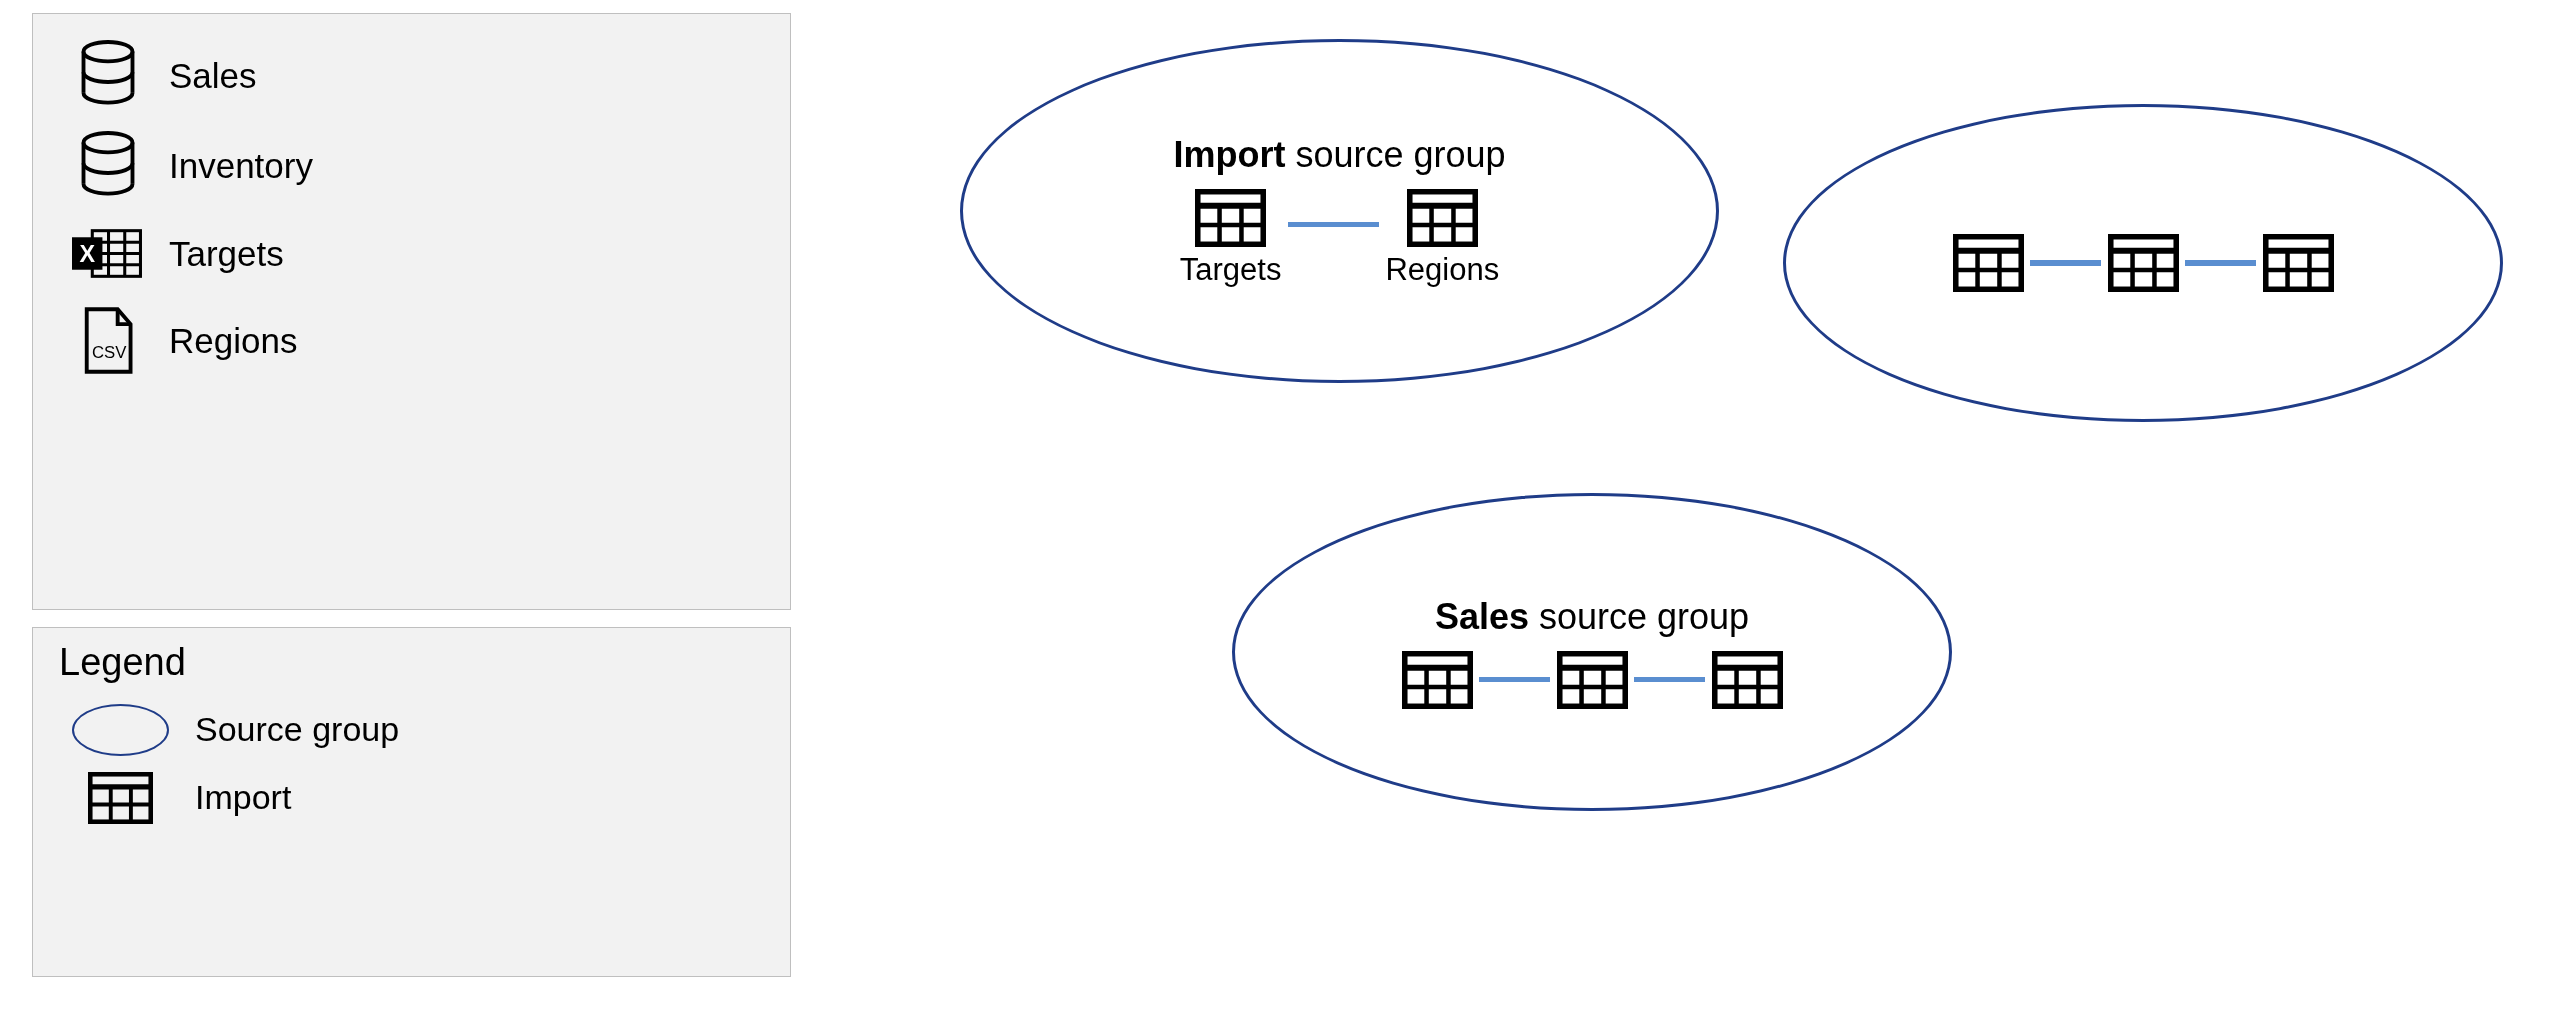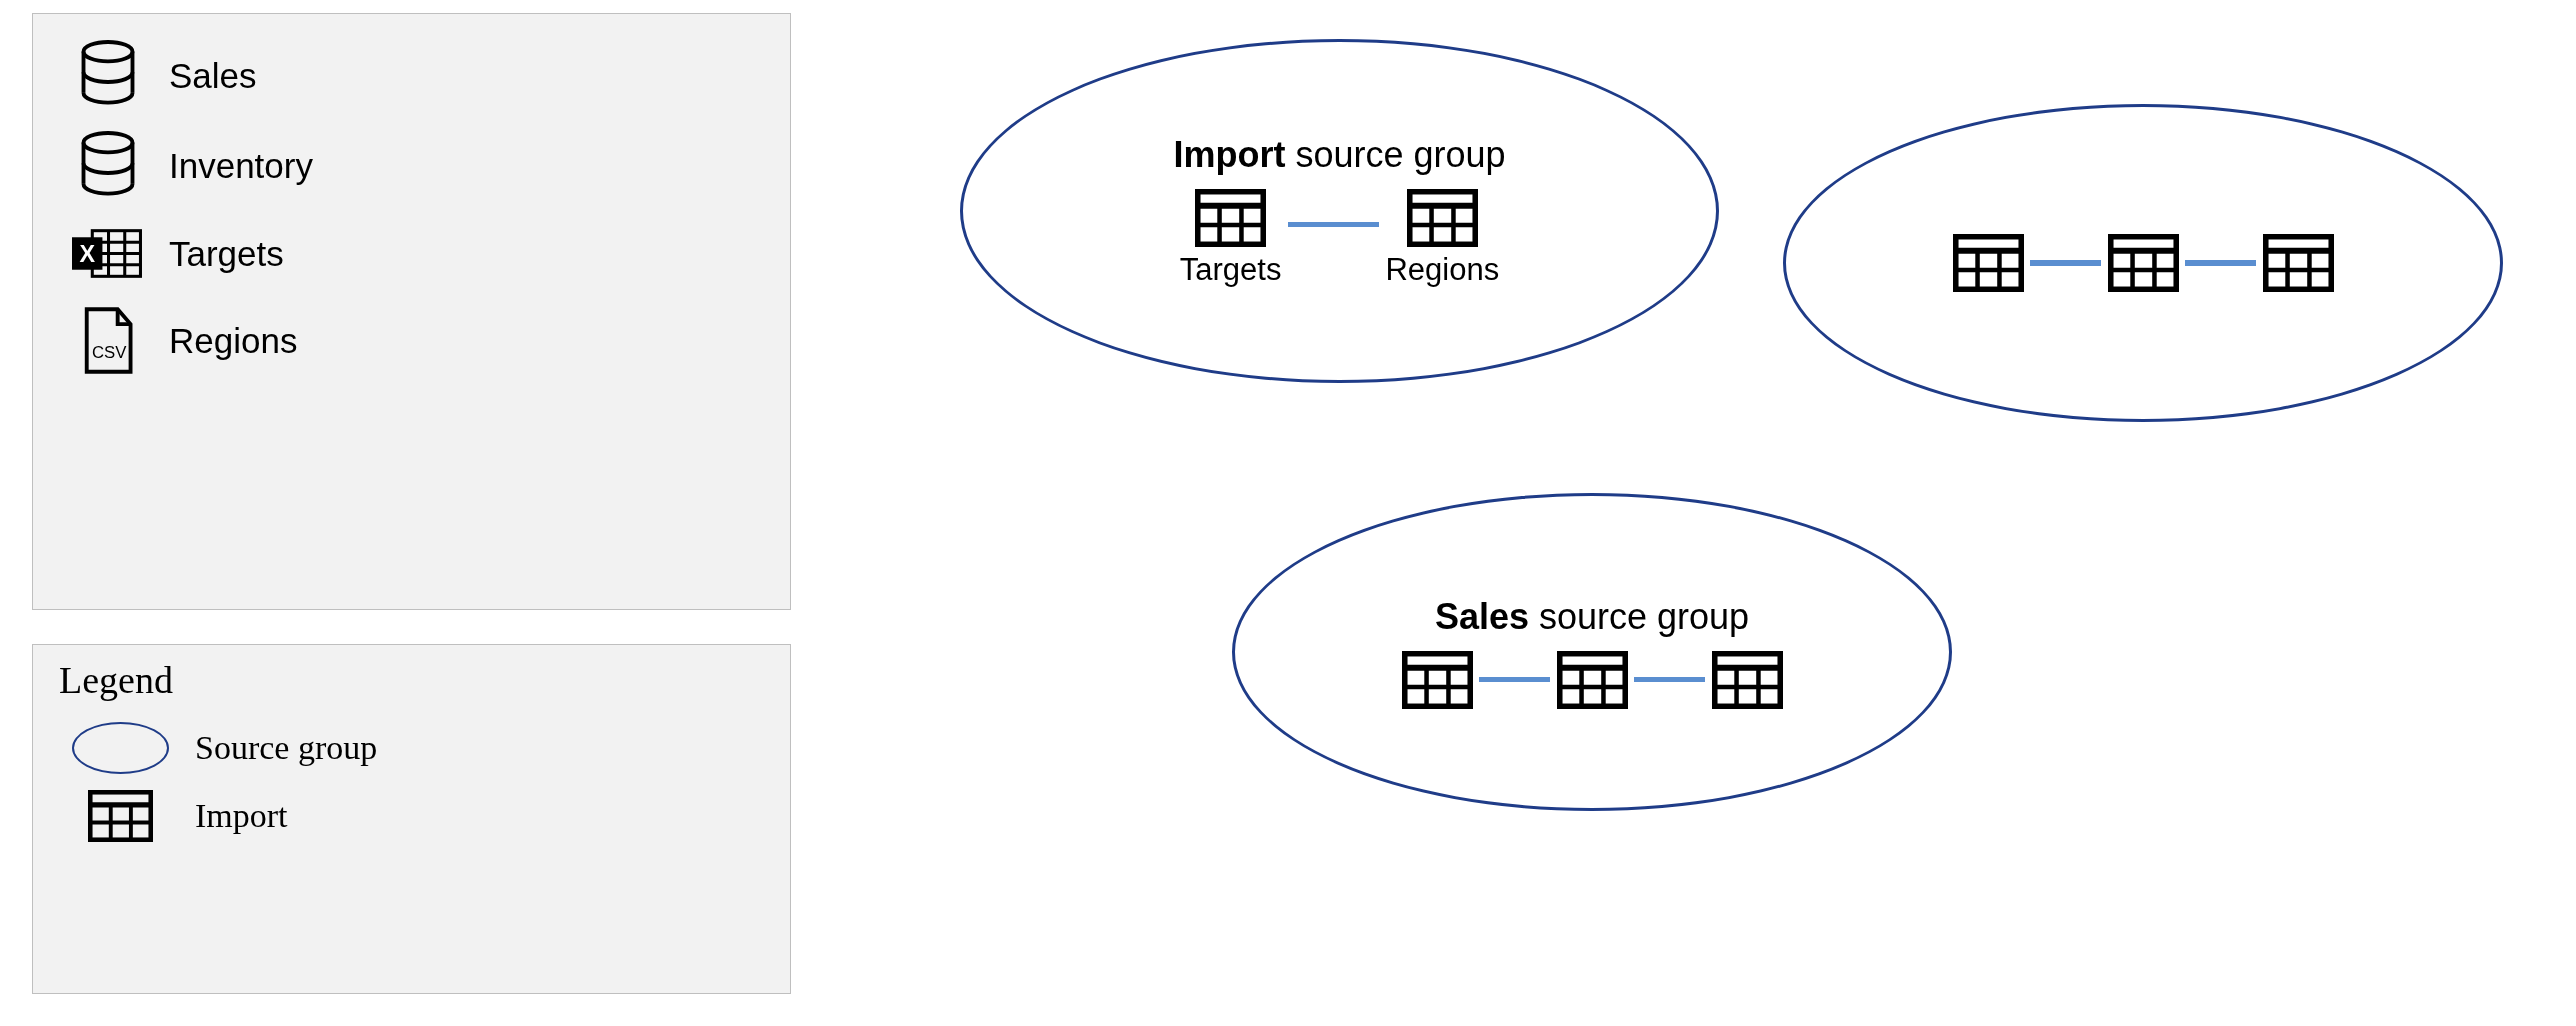--- a/index.html
+++ b/index.html
@@ -21,24 +21,23 @@
     position: absolute;
   }
   .sources-panel {
     left: 32px;
     top: 13px;
     width: 759px;
     height: 597px;
   }
   .legend-panel {
     left: 32px;
-    top: 644px;
+    top: 627px;
     width: 759px;
     height: 350px;
-    font-family: Liberation Serif, serif;
   }
   .panel-title {
     font-size: 38px;
     margin-bottom: 19.5px;
   }
   .src-row {
     display: flex;
     align-items: center;
     gap: 26px;
     margin: 13px 0 19.5px 13px;

